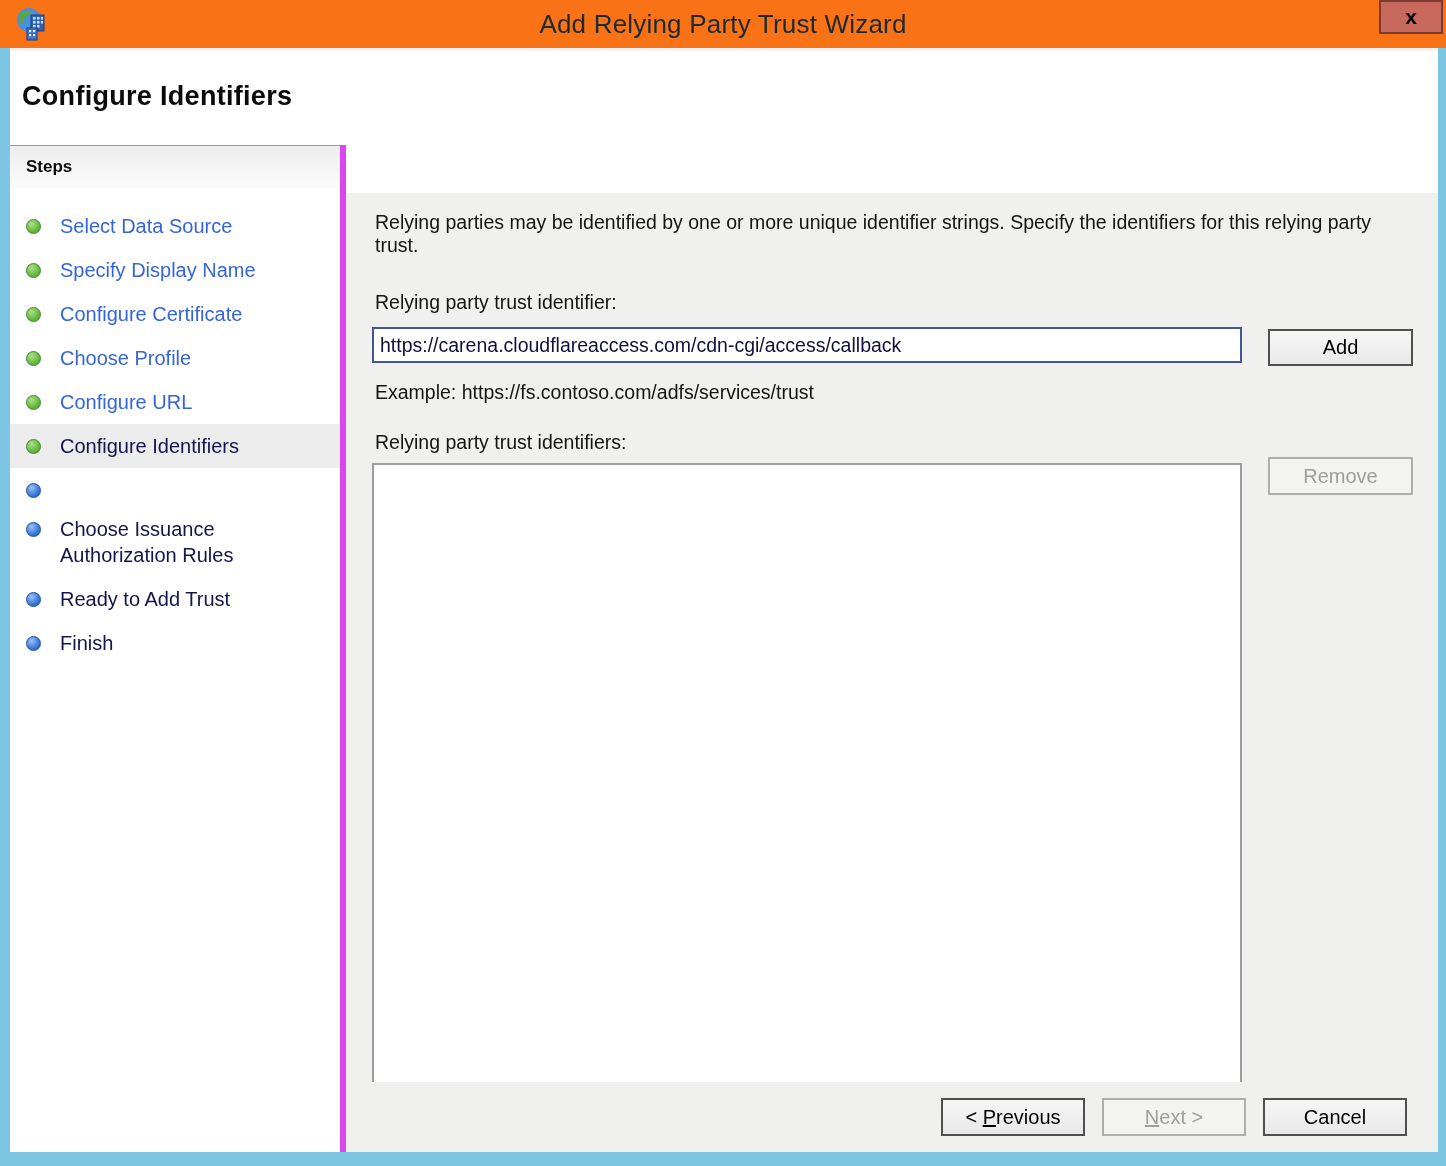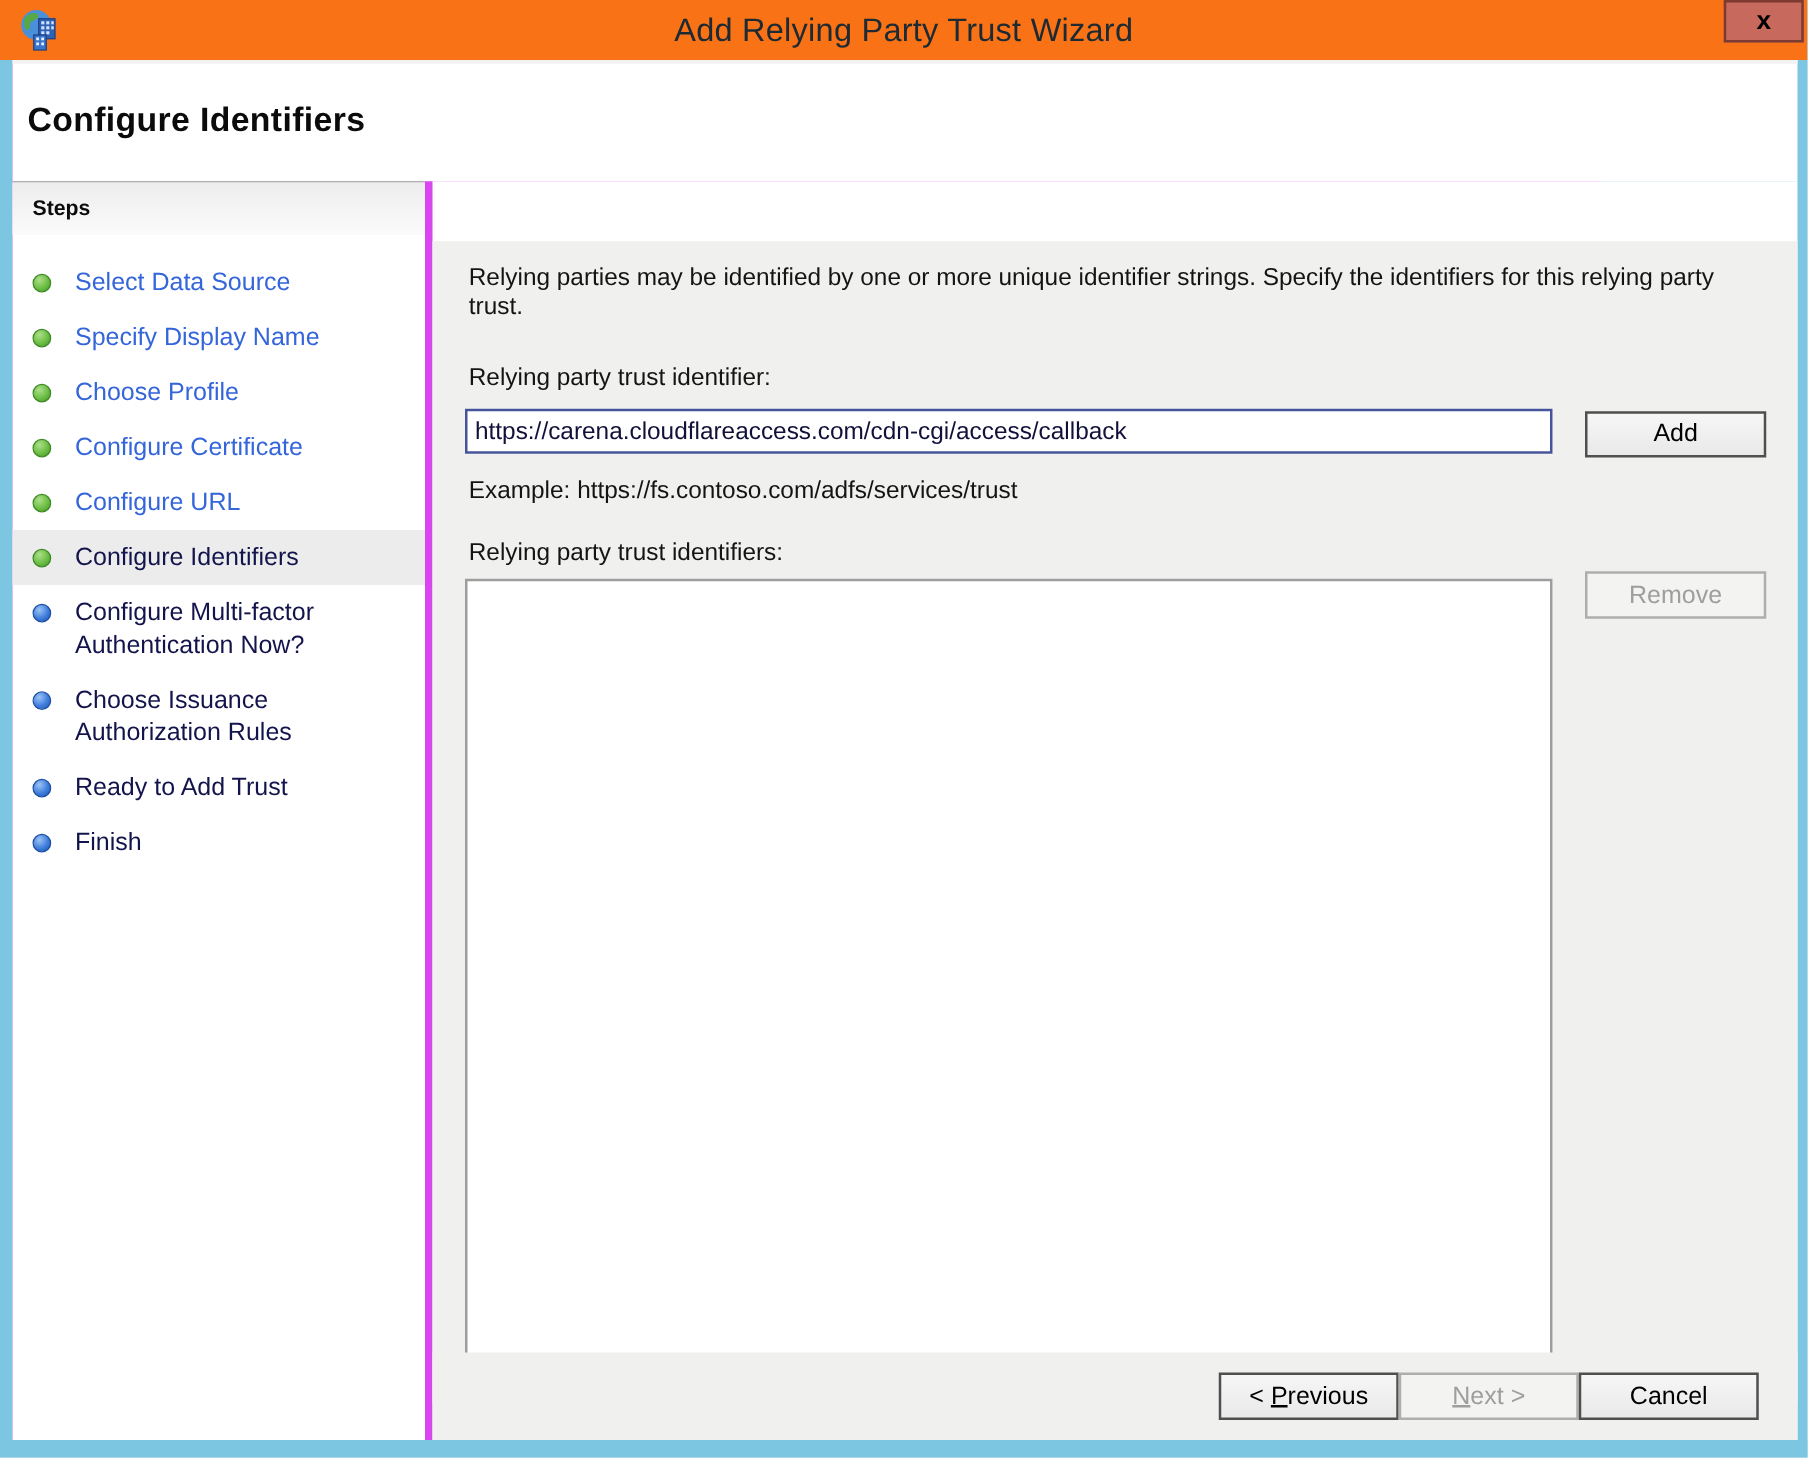--- a/index.html
+++ b/index.html
@@ -117,21 +117,21 @@
     color:#9e9e9e; border-color:#aeaeae;
     background:#f3f3f2;
   }
   .add-btn { position:absolute; left:922px; top:136px; width:145px; height:37px; }
   .remove-btn { position:absolute; left:922px; top:264px; width:145px; height:38px; }
   
   .footer {
     position:absolute; left:0; bottom:0; width:1092px; height:70px;
     background:#f0f0ef;
     display:flex; align-items:center; justify-content:flex-end;
-    padding-right:31px;
+    gap:17px; padding-right:31px;
   }
   .footer .btn { width:144px; height:38px; }
   .u { text-decoration:underline; }
   .bottom-strip {
     position:absolute; left:0; bottom:0; width:1446px; height:14px;
     background:#7dc6e2;
   }
 </style>
 </head>
 <body>
@@ -174,37 +174,36 @@
         <div class="step done">
           <span class="bullet"></span>
           <span class="step-label">Select Data Source</span>
         </div>
         <div class="step done">
           <span class="bullet"></span>
           <span class="step-label">Specify Display Name</span>
         </div>
         <div class="step done">
           <span class="bullet"></span>
+          <span class="step-label">Configure Certificate</span>
+        </div>
+        <div class="step done">
+          <span class="bullet"></span>
           <span class="step-label">Choose Profile</span>
         </div>
         <div class="step done">
           <span class="bullet"></span>
-          <span class="step-label">Configure Certificate</span>
-        </div>
-        <div class="step done">
-          <span class="bullet"></span>
           <span class="step-label">Configure URL</span>
         </div>
         <div class="step current">
           <span class="bullet"></span>
           <span class="step-label">Configure Identifiers</span>
         </div>
         <div class="step upcoming">
           <span class="bullet"></span>
-          <span class="step-label">Configure Multi-factor Authentication Now?</span>
         </div>
         <div class="step upcoming">
           <span class="bullet"></span>
           <span class="step-label">Choose Issuance Authorization Rules</span>
         </div>
         <div class="step upcoming">
           <span class="bullet"></span>
           <span class="step-label">Ready to Add Trust</span>
         </div>
         <div class="step upcoming">

